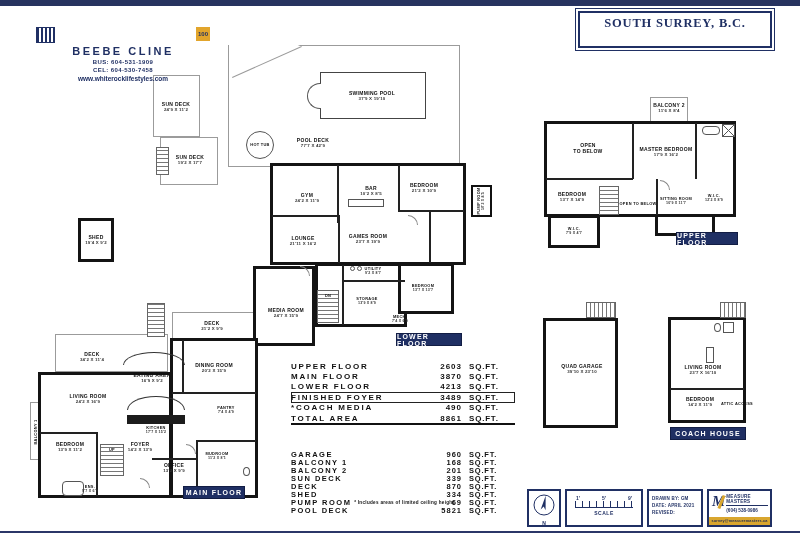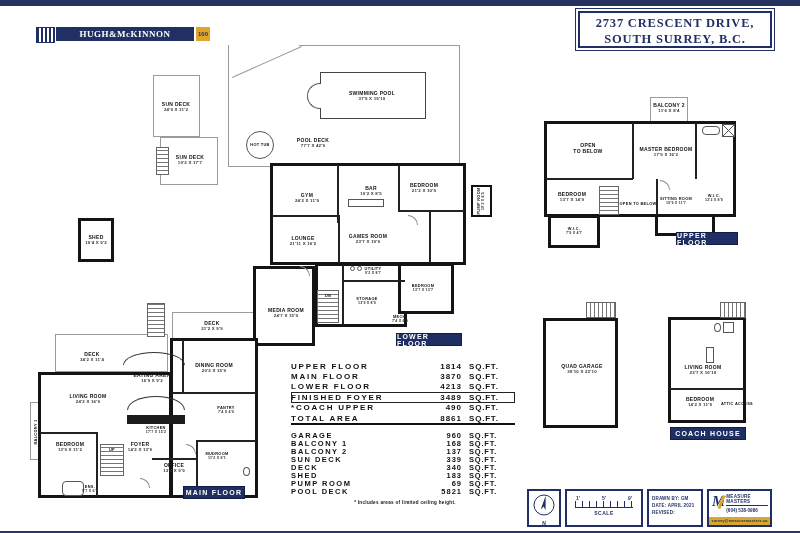--- a/index.html
+++ b/index.html
@@ -99,24 +99,28 @@
   .mmgold{position:absolute;left:0;bottom:0;width:100%;height:8px;background:#d9a62e;color:#1d2a55;
        font-weight:bold;font-size:3.8px;line-height:8px;text-align:center;letter-spacing:.2px}
 </style>
 </head>
 <body>
 
 <div class="sheet">
   <div class="topbar"></div>
 
   <div class="crest"></div>
-  <div class="band">HUGH&amp;McKINNON</div>
   <div class="badge100">100</div>
+  <div class="agent">
+    <div class="nm">BEEBE CLINE</div>
+    <div class="ph">BUS: 604-531-1909</div>
+    <div class="ph">CEL: 604-530-7458</div>
+    <div class="web">www.whiterocklifestyles.com</div>
+  </div>
   <div class="addr">
-    <div>2737 CRESCENT DRIVE,</div>
     <div>SOUTH SURREY, B.C.</div>
   </div>
 
   <div class="thin" style="left:228px;top:45px;width:232px;height:122px"></div>
   <div class="cover"></div>
   <div class="diag"></div>
   <div class="pool"></div>
   <div class="poolstep"></div>
   <div class="fix round" style="left:246px;top:131px;width:28px;height:28px;border-width:1.5px"></div>
   <div class="thin" style="left:153px;top:75px;width:47px;height:62px"></div>
@@ -364,79 +368,79 @@
       <div class="rd">14'2 X 11'9</div>
   </div>
   <div class="rl sm" style="left:737px;top:404px">
     <div class="rn">ATTIC ACCESS</div>
   </div>
   <div class="badge" style="left:670px;top:427px;width:76px;height:13px">COACH HOUSE</div>
 
   <div class="tbl t1" style="top:361px">
     <div class="trow">
       <span class="tl">UPPER FLOOR</span>
-        <span class="tv">1814</span>
+        <span class="tv">2603</span>
         <span class="tu">SQ.FT.</span>
     </div>
     <div class="trow">
       <span class="tl">MAIN FLOOR</span>
         <span class="tv">3870</span>
         <span class="tu">SQ.FT.</span>
     </div>
     <div class="trow">
       <span class="tl">LOWER FLOOR</span>
         <span class="tv">4213</span>
         <span class="tu">SQ.FT.</span>
     </div>
     <div class="trow boxed">
       <span class="tl">FINISHED FOYER</span>
         <span class="tv">3489</span>
         <span class="tu">SQ.FT.</span>
     </div>
     <div class="trow">
-      <span class="tl">*COACH UPPER</span>
+      <span class="tl">*COACH MEDIA</span>
         <span class="tv">490</span>
         <span class="tu">SQ.FT.</span>
     </div>
     <div class="trow total">
       <span class="tl">TOTAL AREA</span>
         <span class="tv">8861</span>
         <span class="tu">SQ.FT.</span>
     </div>
   </div>
 
-  <div class="tbl t2" style="top:431px">
+  <div class="tbl t2" style="top:450px">
     <div class="trow">
       <span class="tl">GARAGE</span>
         <span class="tv">960</span>
         <span class="tu">SQ.FT.</span>
     </div>
     <div class="trow">
       <span class="tl">BALCONY 1</span>
         <span class="tv">168</span>
         <span class="tu">SQ.FT.</span>
     </div>
     <div class="trow">
       <span class="tl">BALCONY 2</span>
-        <span class="tv">137</span>
+        <span class="tv">201</span>
         <span class="tu">SQ.FT.</span>
     </div>
     <div class="trow">
       <span class="tl">SUN DECK</span>
         <span class="tv">339</span>
         <span class="tu">SQ.FT.</span>
     </div>
     <div class="trow">
       <span class="tl">DECK</span>
-        <span class="tv">340</span>
+        <span class="tv">870</span>
         <span class="tu">SQ.FT.</span>
     </div>
     <div class="trow">
       <span class="tl">SHED</span>
-        <span class="tv">183</span>
+        <span class="tv">334</span>
         <span class="tu">SQ.FT.</span>
     </div>
     <div class="trow">
       <span class="tl">PUMP ROOM</span>
         <span class="tv">69</span>
         <span class="tu">SQ.FT.</span>
     </div>
     <div class="trow">
       <span class="tl">POOL DECK</span>
         <span class="tv">5821</span>

